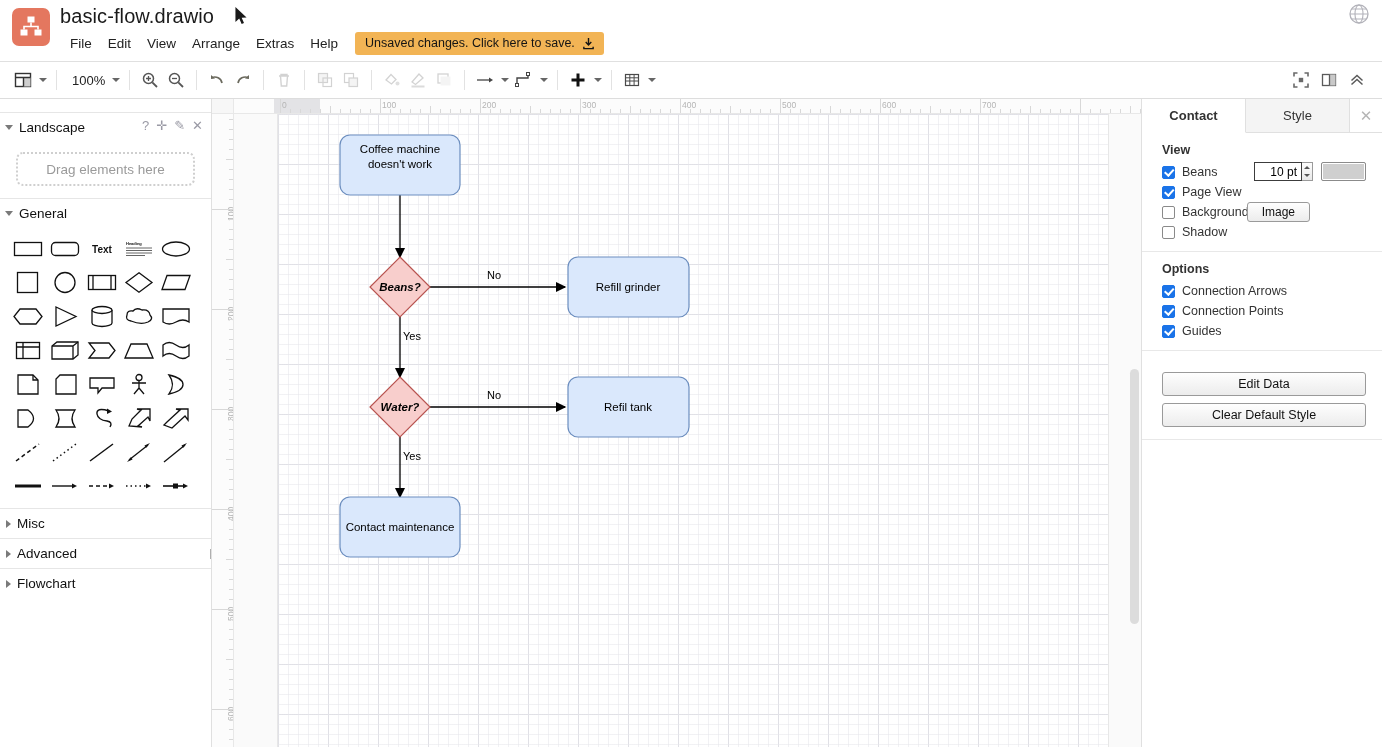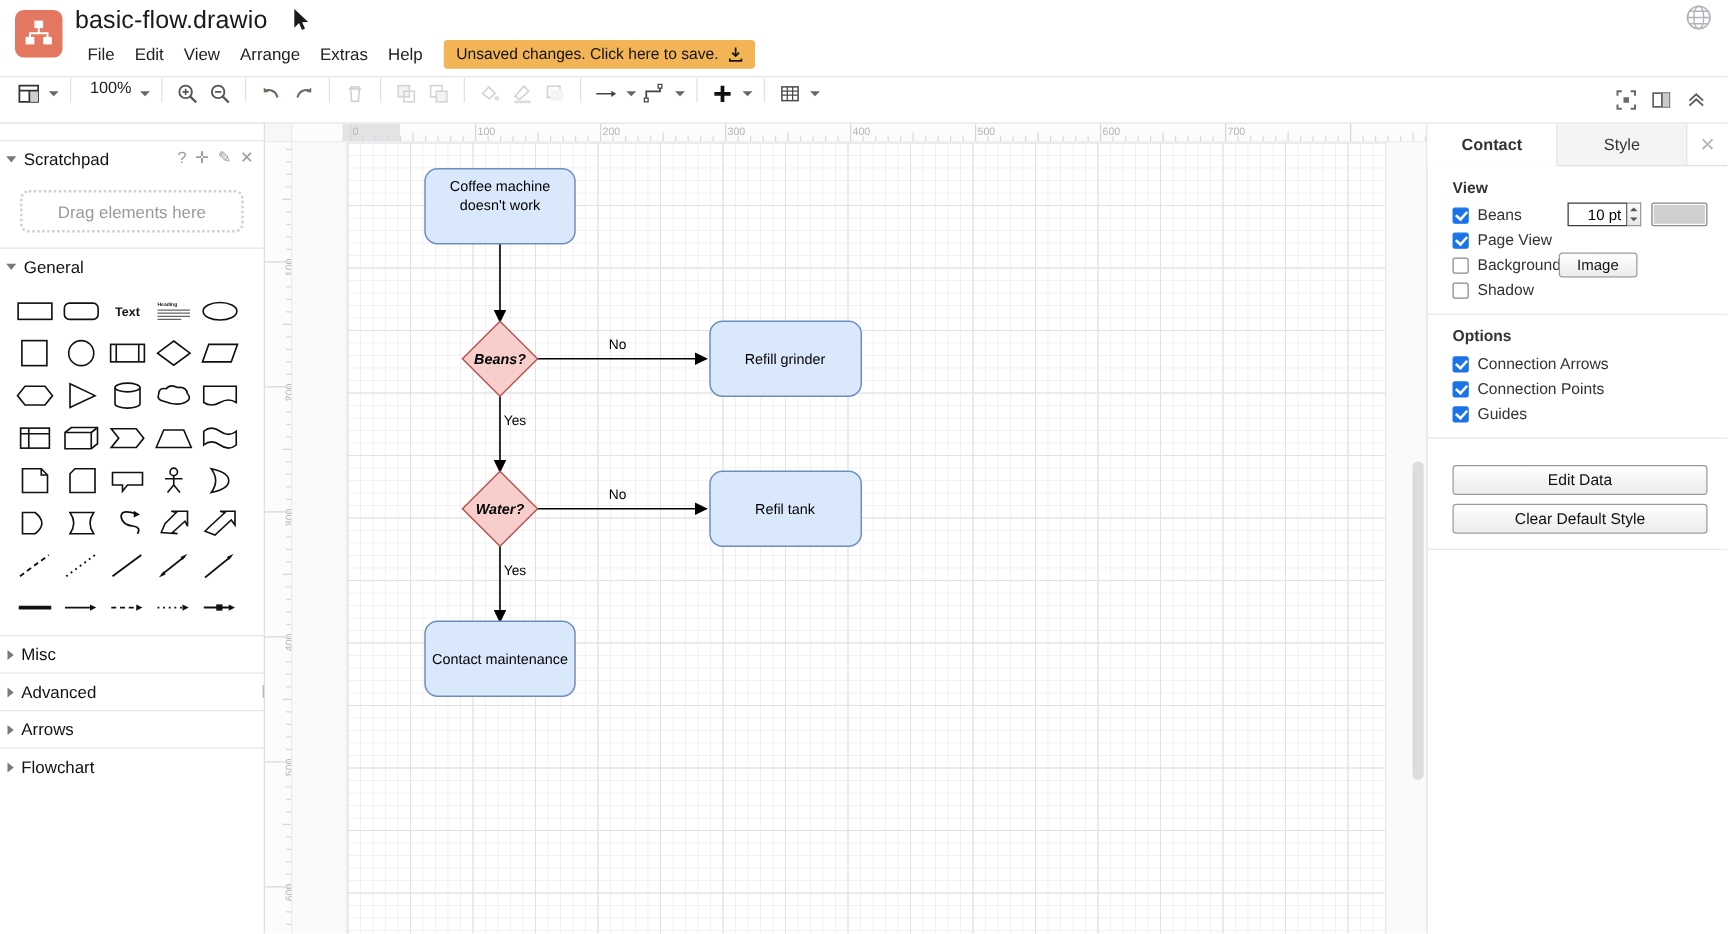--- a/index.html
+++ b/index.html
@@ -49,21 +49,21 @@
   #globe-btn {
     position: absolute; right: 12px; top: 3px;
     width: 22px; height: 22px; cursor: pointer; opacity: .65;
   }
   #cursor-arrow { position: absolute; left: 234px; top: 6px; width: 14px; height: 20px; }
 
   
   #toolbar {
     position: absolute; left: 0; top: 62px; width: 1382px; height: 37px;
     background: #fff; border-bottom: 1px solid #ddd;
-    display: flex; padding-left: 10px;
+    display: flex; align-items: center; padding-left: 10px;
   }
   .tb-btn {
     width: 26px; height: 26px;
     display: flex; align-items: center; justify-content: center;
     cursor: pointer; border-radius: 2px;
   }
   .tb-caret {
     width: 13px; height: 26px; display: flex; align-items: center;
     justify-content: center; cursor: pointer;
   }
@@ -466,21 +466,21 @@
         </svg>
       </div>
     </div>
   </div>
 
   <div id="sidebar">
 
 
     <div class="section-head" style="margin-top:13px;">
       <span class="tri-down"></span>
-      <span>Scratchpad</span>
+      <span>Landscape</span>
       <span class="sp-icons">
         <span>?</span>
         <span>✛</span>
         <span>✎</span>
         <span>✕</span>
       </span>
     </div>
 
     <div id="scratchpad-drop">
       <span>Drag elements here</span>
@@ -720,24 +720,20 @@
         </div>
     </div>
 
     <div class="section-head">
       <span class="tri-right"></span>
       <span>Misc</span>
     </div>
     <div class="section-head">
       <span class="tri-right"></span>
       <span>Advanced</span>
-    </div>
-    <div class="section-head">
-      <span class="tri-right"></span>
-      <span>Arrows</span>
     </div>
     <div class="section-head">
       <span class="tri-right"></span>
       <span>Flowchart</span>
     </div>
 
     <div id="sb-resize">||</div>
   </div>
 
   <div id="canvas-area">

